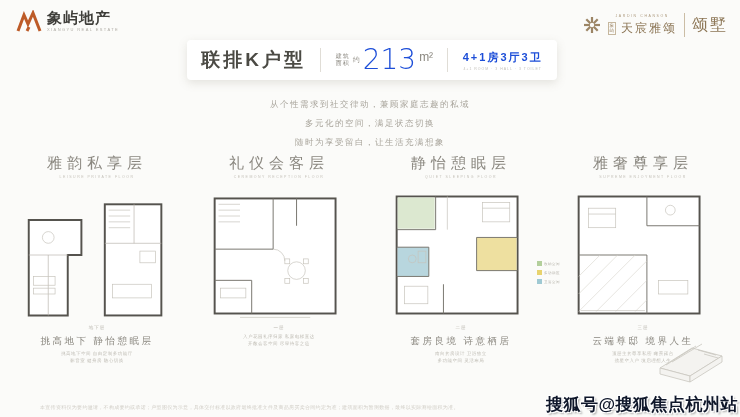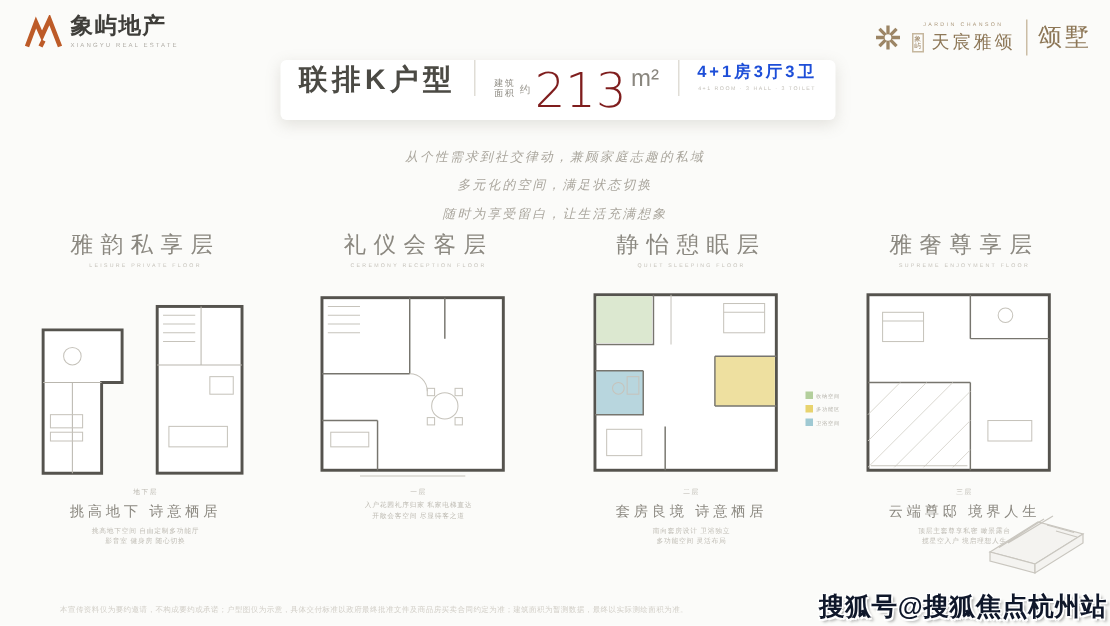--- a/index.html
+++ b/index.html
@@ -12,33 +12,33 @@
   
   .logo-right{position:absolute;right:12px;top:13px;display:flex;align-items:center;gap:7px;color:#9c8565;}
   .proj-en{font-size:3.5px;letter-spacing:1.6px;color:#ad9a7e;text-align:center;}
   .proj-row{display:flex;align-items:center;gap:5px;margin-top:2px;}
   .proj-prefix{display:flex;flex-direction:column;font-size:4.5px;line-height:5px;color:#9c8565;border:0.5px solid #c6b79e;padding:0.5px 1px;}
   .proj-cn{font-size:12px;letter-spacing:2px;font-family:"DejaVu Serif","Liberation Serif",serif;color:#8d7757;}
   .proj-div{width:1px;height:24px;background:#cbbda5;}
   .proj-suffix{font-size:16px;letter-spacing:2px;font-family:"DejaVu Serif","Liberation Serif",serif;color:#8d7757;font-weight:400;}
   
   .title-card{position:absolute;left:187px;top:40px;width:370px;height:40px;background:#fff;border-radius:4px;
-              box-shadow:0 3px 10px rgba(120,115,100,0.18);display:flex;justify-content:space-evenly;}
+              box-shadow:0 3px 10px rgba(120,115,100,0.18);display:flex;align-items:center;justify-content:space-evenly;}
   .type-label{font-size:19px;font-weight:600;color:#4b4a44;letter-spacing:3px;}
   .vdiv{width:1px;height:24px;background:#e0ddd6;}
   .area-wrap{display:flex;align-items:center;gap:3px;}
   .area-lbls{display:flex;flex-direction:column;font-size:6px;color:#8a877f;line-height:7px;letter-spacing:1px;}
   .area-approx{font-size:7px;color:#9a978f;}
-  .area-val{font-size:32px;font-weight:300;color:#7f1d1d;font-family:"DejaVu Sans",sans-serif;line-height:28px;}
-  .area-unit{font-size:16px;color:#8a877f;align-self:flex-start;margin-top:4px;}
+  .area-val{font-size:28px;font-weight:300;color:#1d4ed8;font-family:"DejaVu Sans",sans-serif;line-height:28px;}
+  .area-unit{font-size:12px;color:#8a877f;align-self:flex-start;margin-top:4px;}
   .rooms-wrap{display:flex;flex-direction:column;align-items:center;}
   .rooms-main{font-size:11px;font-weight:600;color:#1d4ed8;letter-spacing:2px;}
   .rooms-en{font-size:3.5px;color:#c4c1ba;letter-spacing:1px;margin-top:2px;}
   
-  .intro{position:absolute;top:99px;left:0;right:0;text-align:center;font-style:italic;}
+  .intro{position:absolute;top:99px;left:0;right:0;text-align:center;}
   .intro p{margin:0 0 7px 0;font-size:8.5px;color:#aaa69d;letter-spacing:1.5px;}
   
   .plans{position:absolute;top:154px;left:10px;right:10px;display:flex;justify-content:space-between;}
   .plan{width:174px;text-align:center;}
   .plan-label{font-size:15px;letter-spacing:5px;color:#8b8880;}
   .plan-label-en{font-size:3.5px;letter-spacing:1.5px;color:#c6c3bb;margin-top:2px;}
   .plan-fig{margin-top:6px;height:140px;display:flex;align-items:center;justify-content:center;}
   .floor-tag{font-size:4.5px;color:#bbb8b0;letter-spacing:1px;height:6px;}
   .plan-caption{font-size:9.5px;letter-spacing:2.5px;color:#8b8880;margin-top:4px;}
   .plan-note{font-size:4.5px;color:#bfbcb4;margin-top:3px;line-height:6.5px;letter-spacing:0.5px;}
@@ -143,21 +143,21 @@
             <line x1="92" y1="24" x2="114" y2="24"></line>
               <line x1="92" y1="30" x2="114" y2="30"></line>
             <line x1="92" y1="36" x2="114" y2="36"></line>
               <line x1="92" y1="42" x2="114" y2="42"></line>
             <rect x="96" y="100" width="40" height="14"></rect>
             <rect x="124" y="66" width="16" height="12"></rect>
           </g>
         </svg>
       </div>
       <div class="floor-tag">地下层</div>
-      <div class="plan-caption">挑高地下 诗意栖居</div>
+      <div class="plan-caption">挑高地下 静怡憩眠层</div>
       <div class="plan-note">
         <div>挑高地下空间 自由定制多功能厅</div>
           <div>影音室 健身房 随心切换</div>
       </div>
     </div>
 
     <div class="plan">
       <div class="plan-label">礼仪会客层</div>
       <div class="plan-label-en">CEREMONY RECEPTION FLOOR</div>
       <div class="plan-fig">

